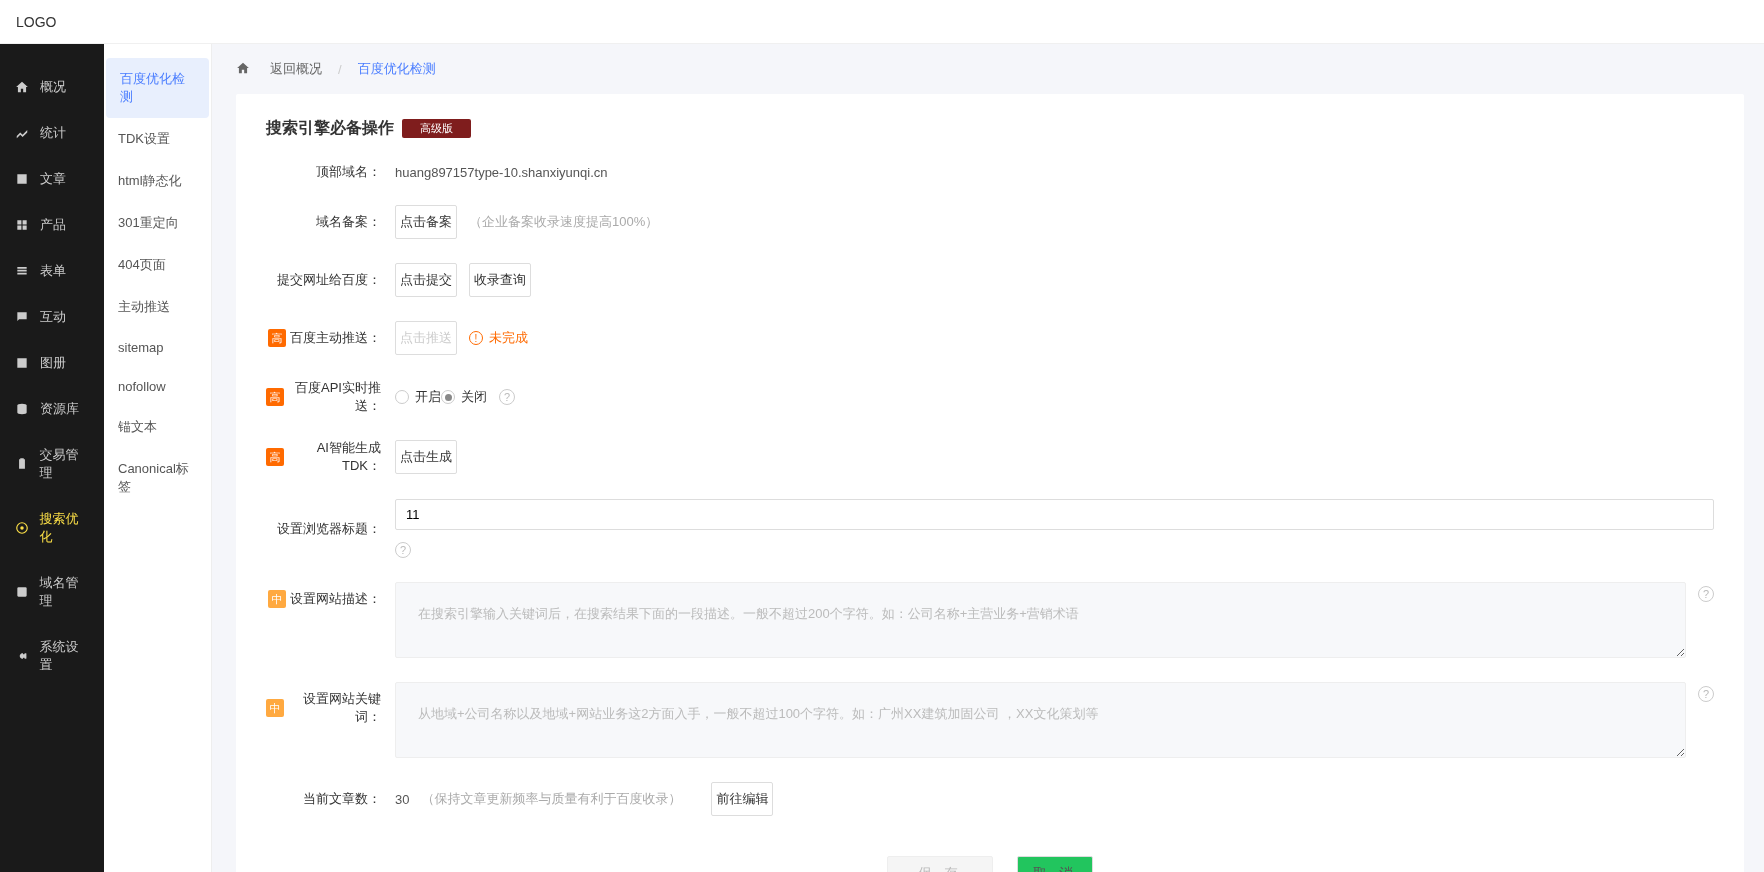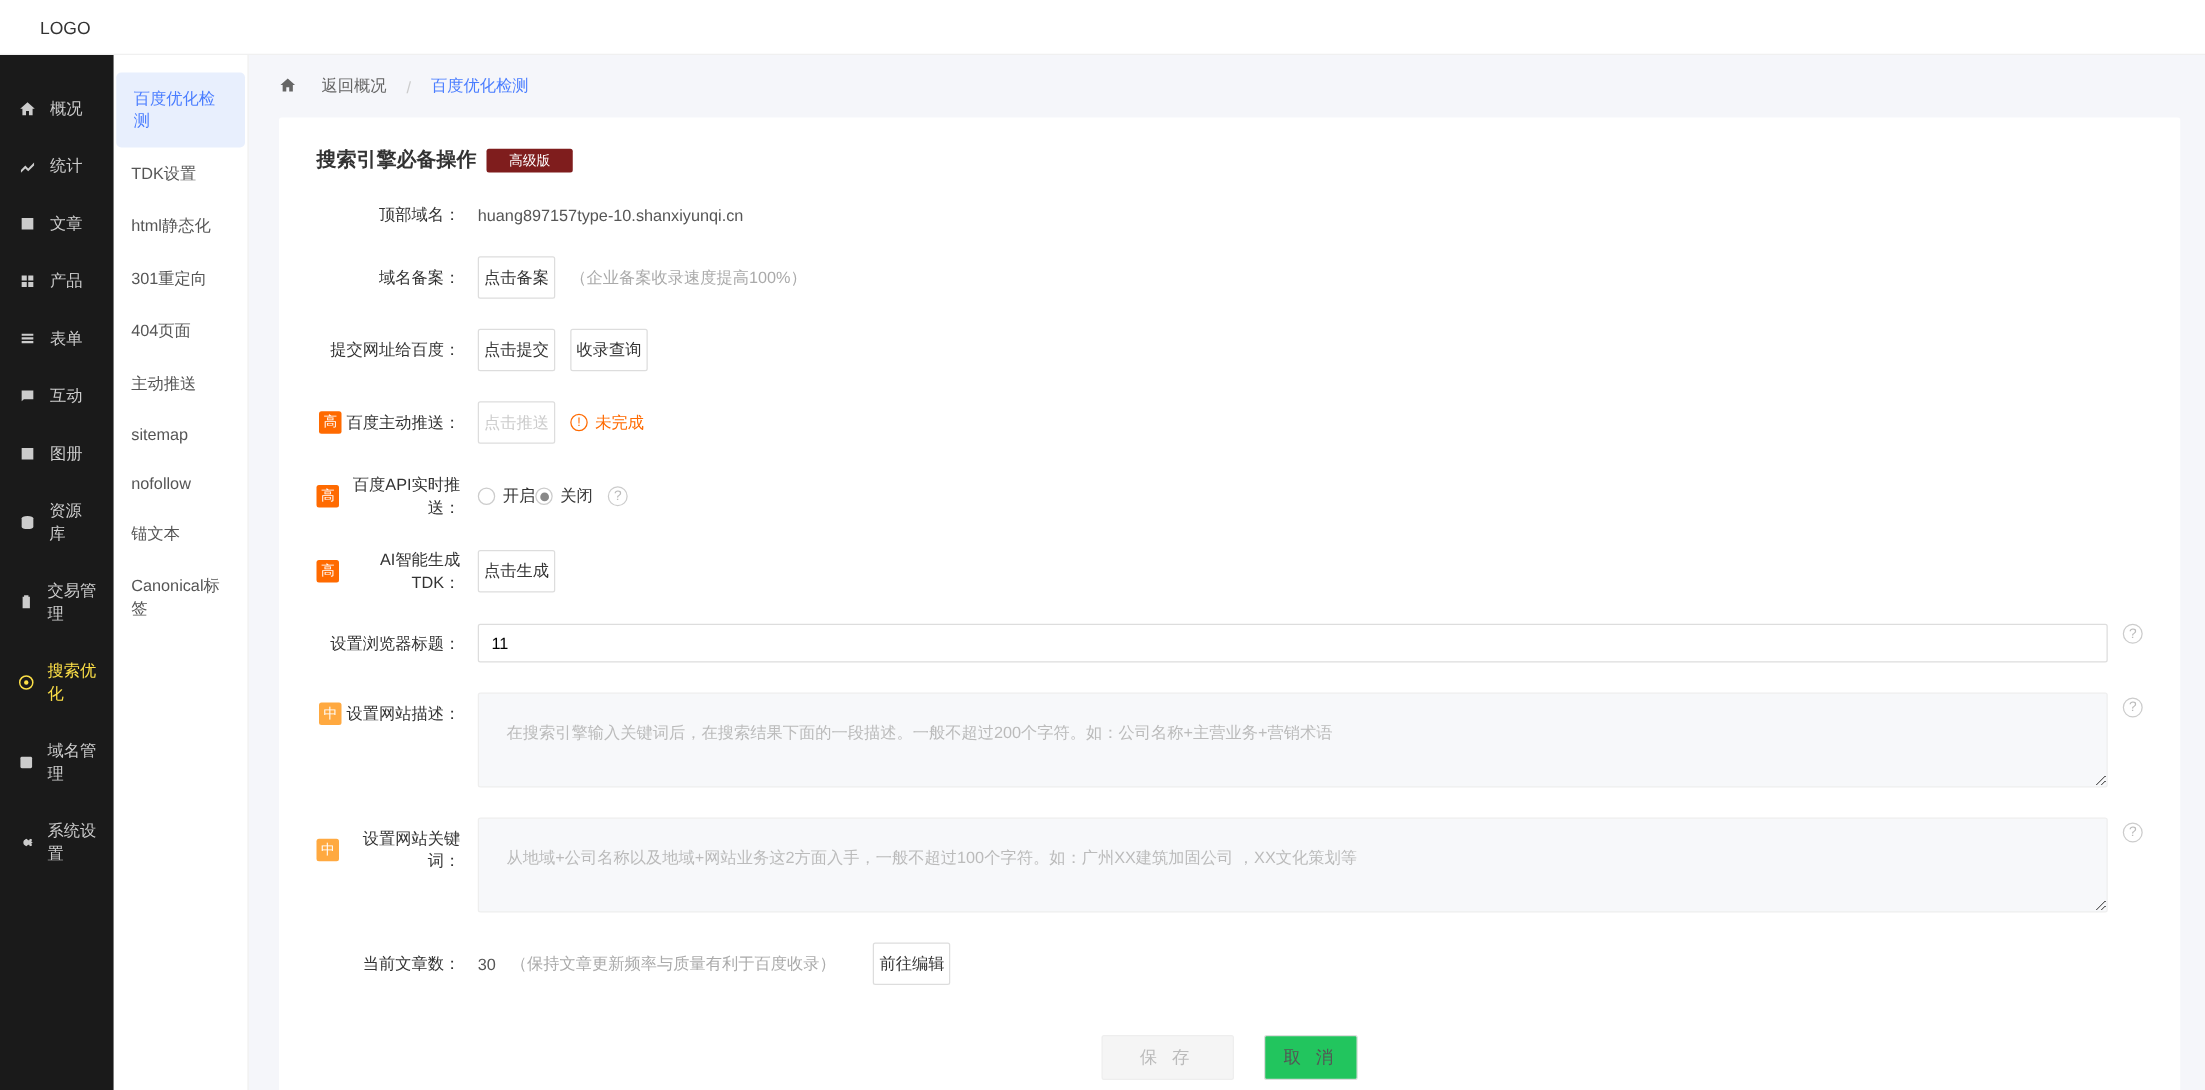--- a/index.html
+++ b/index.html
@@ -1,26 +1,26 @@
 <!DOCTYPE html>
 <html><head>
 <meta charset="utf-8">
 <style>
 * { margin: 0; padding: 0; box-sizing: border-box; }
 body { font-family: -apple-system, BlinkMacSystemFont, "Microsoft YaHei", sans-serif; font-size: 14px; color: #333; background: #fff; }
 
 
-.topbar { height: 44px; display: flex; align-items: center; padding-left: 32px; border-bottom: 1px solid #f0f0f0; }
+.topbar { height: 44px; display: flex; align-items: center; padding-left: 16px; border-bottom: 1px solid #f0f0f0; }
 .logo { font-size: 14px; color: #333; font-weight: 500; }
 
 
 .layout { display: flex; height: calc(100vh - 44px); }
 
 
-.sidebar { width: 91px; background: #1a1a1a; color: #fff; padding-top: 20px; flex-shrink: 0; overflow-y: auto; }
+.sidebar { width: 104px; background: #1a1a1a; color: #fff; padding-top: 20px; flex-shrink: 0; overflow-y: auto; }
 .sidebar-item { display: flex; align-items: center; gap: 10px; padding: 14px 14px; color: #ccc; cursor: pointer; font-size: 13px; }
 .sidebar-item.active { color: #fde047; }
 .sidebar-item .icon { width: 16px; height: 16px; display: inline-flex; align-items: center; justify-content: center; }
 
 
 .subsidebar { width: 108px; background: #fff; border-right: 1px solid #eee; padding-top: 14px; flex-shrink: 0; }
 .sub-item { padding: 12px 14px; font-size: 13px; color: #555; cursor: pointer; }
 .sub-item.active { background: #e8effd; color: #4a7dff; border-radius: 4px; margin: 0 2px; }
 
 
@@ -282,21 +282,21 @@
           <span class="tag-level tag-high">高</span>
           <span>AI智能生成TDK：</span>
         </div>
         <div class="form-controls">
           <button class="btn">点击生成</button>
         </div>
       </div>
 
       <div class="form-row">
         <div class="form-label">设置浏览器标题：</div>
-        <div class="form-controls full" style="position:relative;">
+        <div class="form-controls full" style="position:relative;flex-direction:column;">
           <input class="input-text" type="text" value="11" style="">
           <span class="help-circle">?</span>
         </div>
       </div>
 
       <div class="form-row align-top">
         <div class="form-label" style="padding-top:8px;">
           <span class="tag-level tag-mid">中</span>
           <span>设置网站描述：</span>
         </div>

